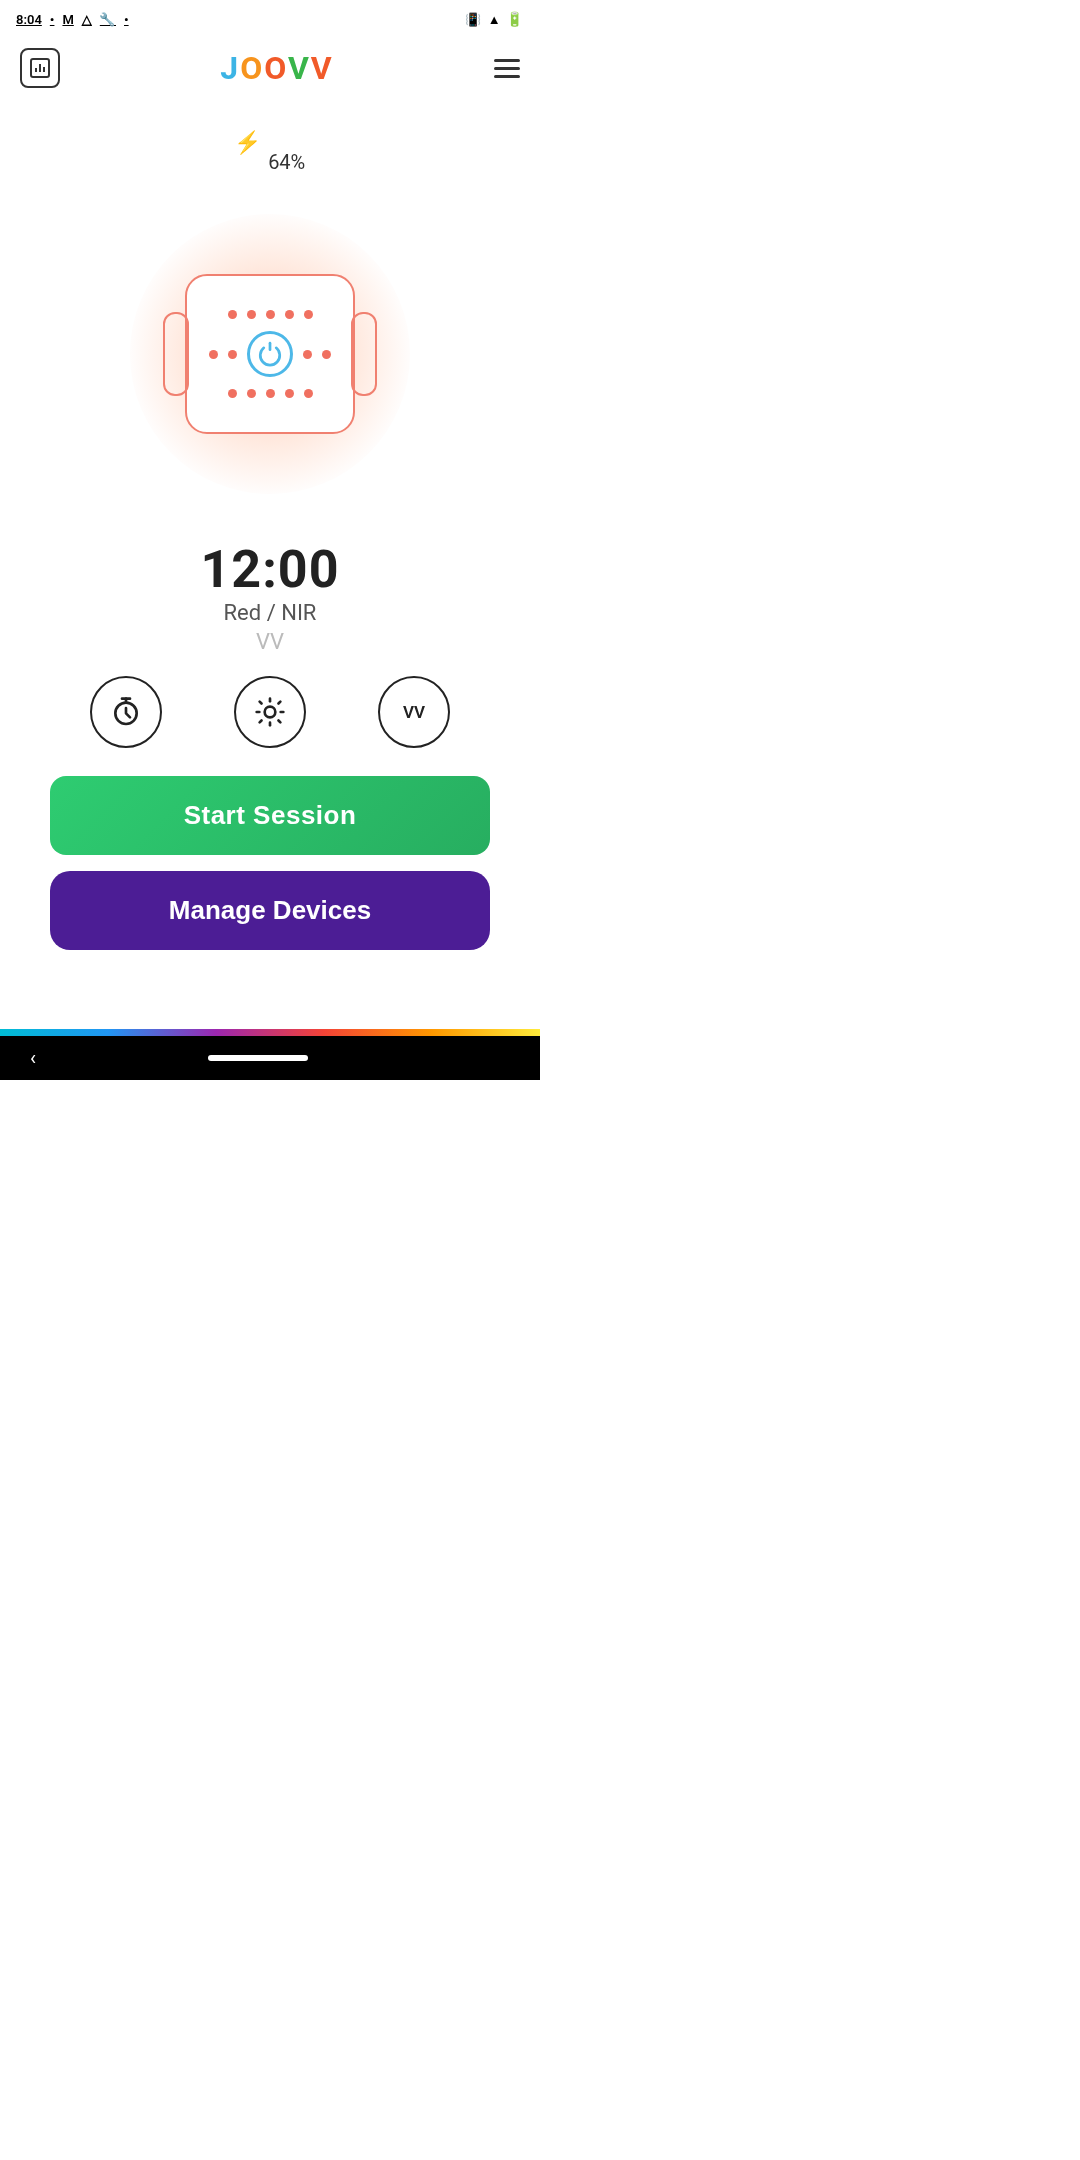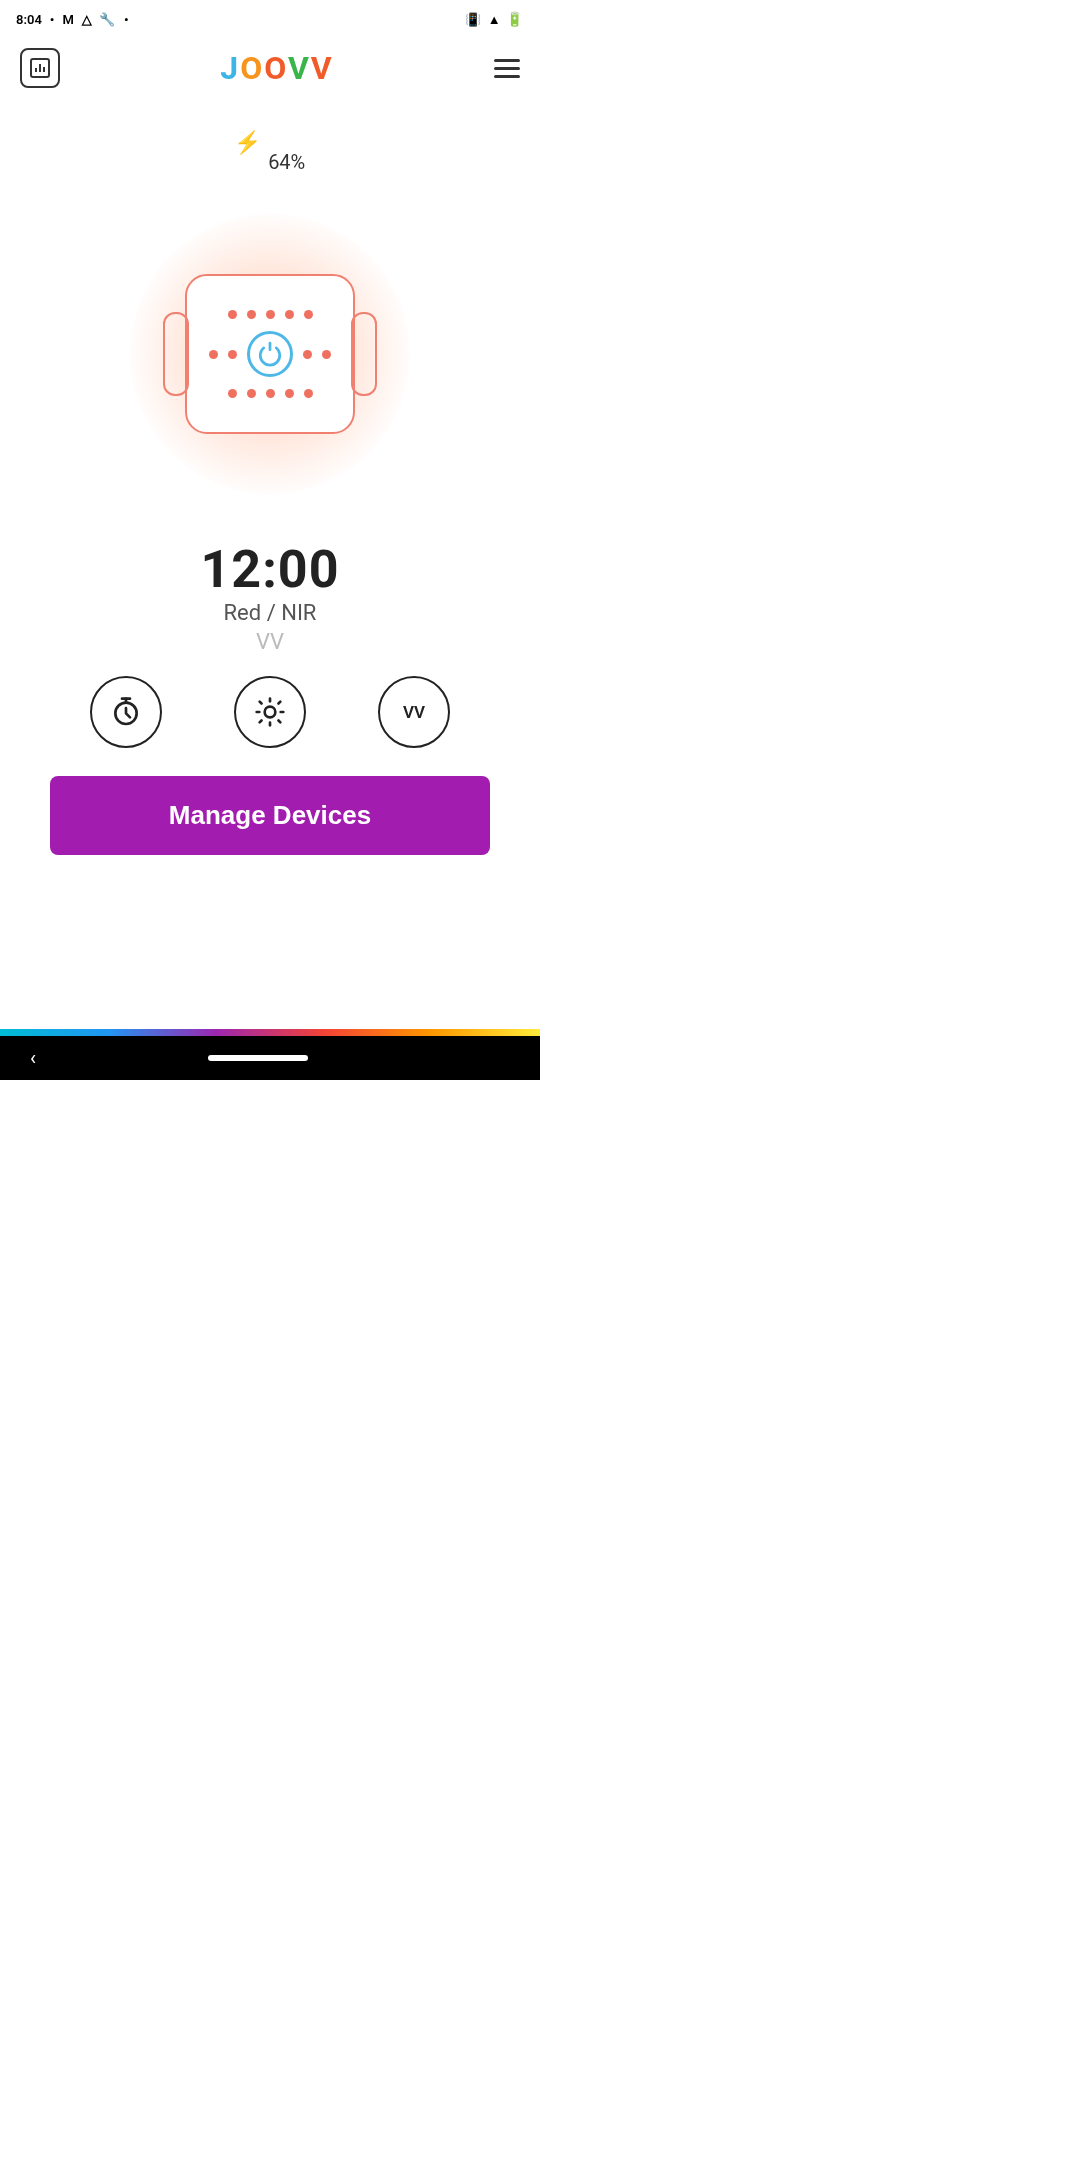--- a/index.html
+++ b/index.html
@@ -23,20 +23,21 @@
       background: #ffffff;
       height: 36px;
     }
     .status-left {
       display: flex;
       align-items: flex-end;
       gap: 8px;
       font-size: 13px;
       font-weight: 600;
       color: #000;
+      text-decoration: underline;
     }
     .status-right {
       display: flex;
       align-items: center;
       gap: 6px;
     }
     .battery-icon {
       font-size: 14px;
     }
 
@@ -263,22 +264,22 @@
       border: none;
       color: #fff;
       font-size: 26px;
       font-weight: 700;
       cursor: pointer;
       letter-spacing: 0.5px;
     }
     .btn-manage {
       width: 100%;
       padding: 24px;
-      border-radius: 8px;
-      background: #a21caf;
+      border-radius: 20px;
+      background: #4c1d95;
       border: none;
       color: #fff;
       font-size: 26px;
       font-weight: 700;
       cursor: pointer;
     }
 
     
     .rainbow-bar {
       position: absolute;
@@ -430,20 +431,21 @@
         <line x1="18.36" y1="5.64" x2="19.78" y2="4.22"></line>
       </svg>
     </div>
 
     <div class="control-btn">
       <span class="control-btn-text">VV</span>
     </div>
   </div>
 
   <div class="action-buttons">
+    <button class="btn-start">Start Session</button>
     <button class="btn-manage">Manage Devices</button>
   </div>
 
 </div>
 
 <div class="rainbow-bar"></div>
 
 <div class="bottom-nav">
   <span class="nav-back">‹</span>
   <div class="nav-home"></div>

